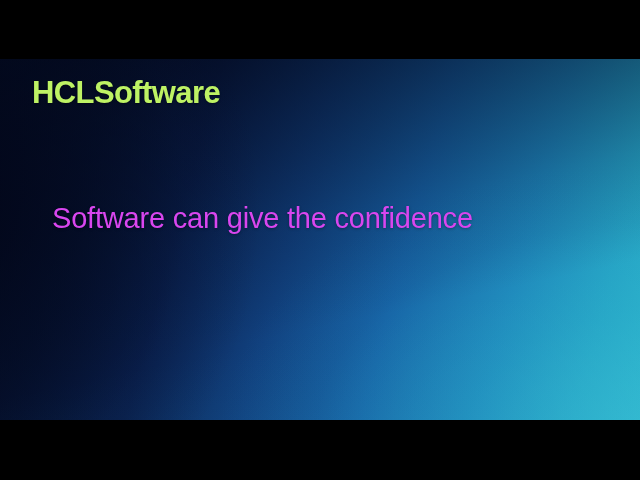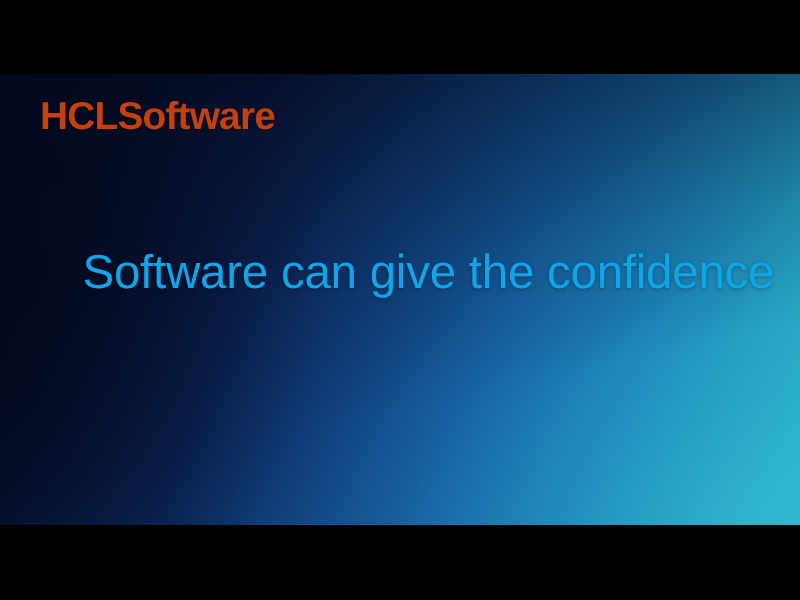--- a/index.html
+++ b/index.html
@@ -96,37 +96,37 @@
   
   #brand-logo {
     position: absolute;
     left: 32px;
     top: 76px;
     z-index: 10;
     font-size: 31px;
     line-height: 34px;
     font-weight: 700;
     letter-spacing: -0.6px;
-    color: #c2410c;
+    color: #bef264;
     white-space: nowrap;
     text-shadow: 0 1px 2px rgba(0,0,0,0.38);
   }
 
   
   #headline {
     position: absolute;
-    left: 66px;
+    left: 52px;
     top: 196px;
     z-index: 10;
     width: 530px;
-    font-size: 38px;
+    font-size: 29px;
     line-height: 45px;
     font-weight: 400;
     letter-spacing: -0.2px;
-    color: #0ea5e9;
+    color: #d946ef;
     text-shadow: 0 1px 3px rgba(0,0,0,0.30);
   }
   #headline .hl-line {
     display: block;
     white-space: nowrap;
   }
 </style>
 </head>
 <body>
 

